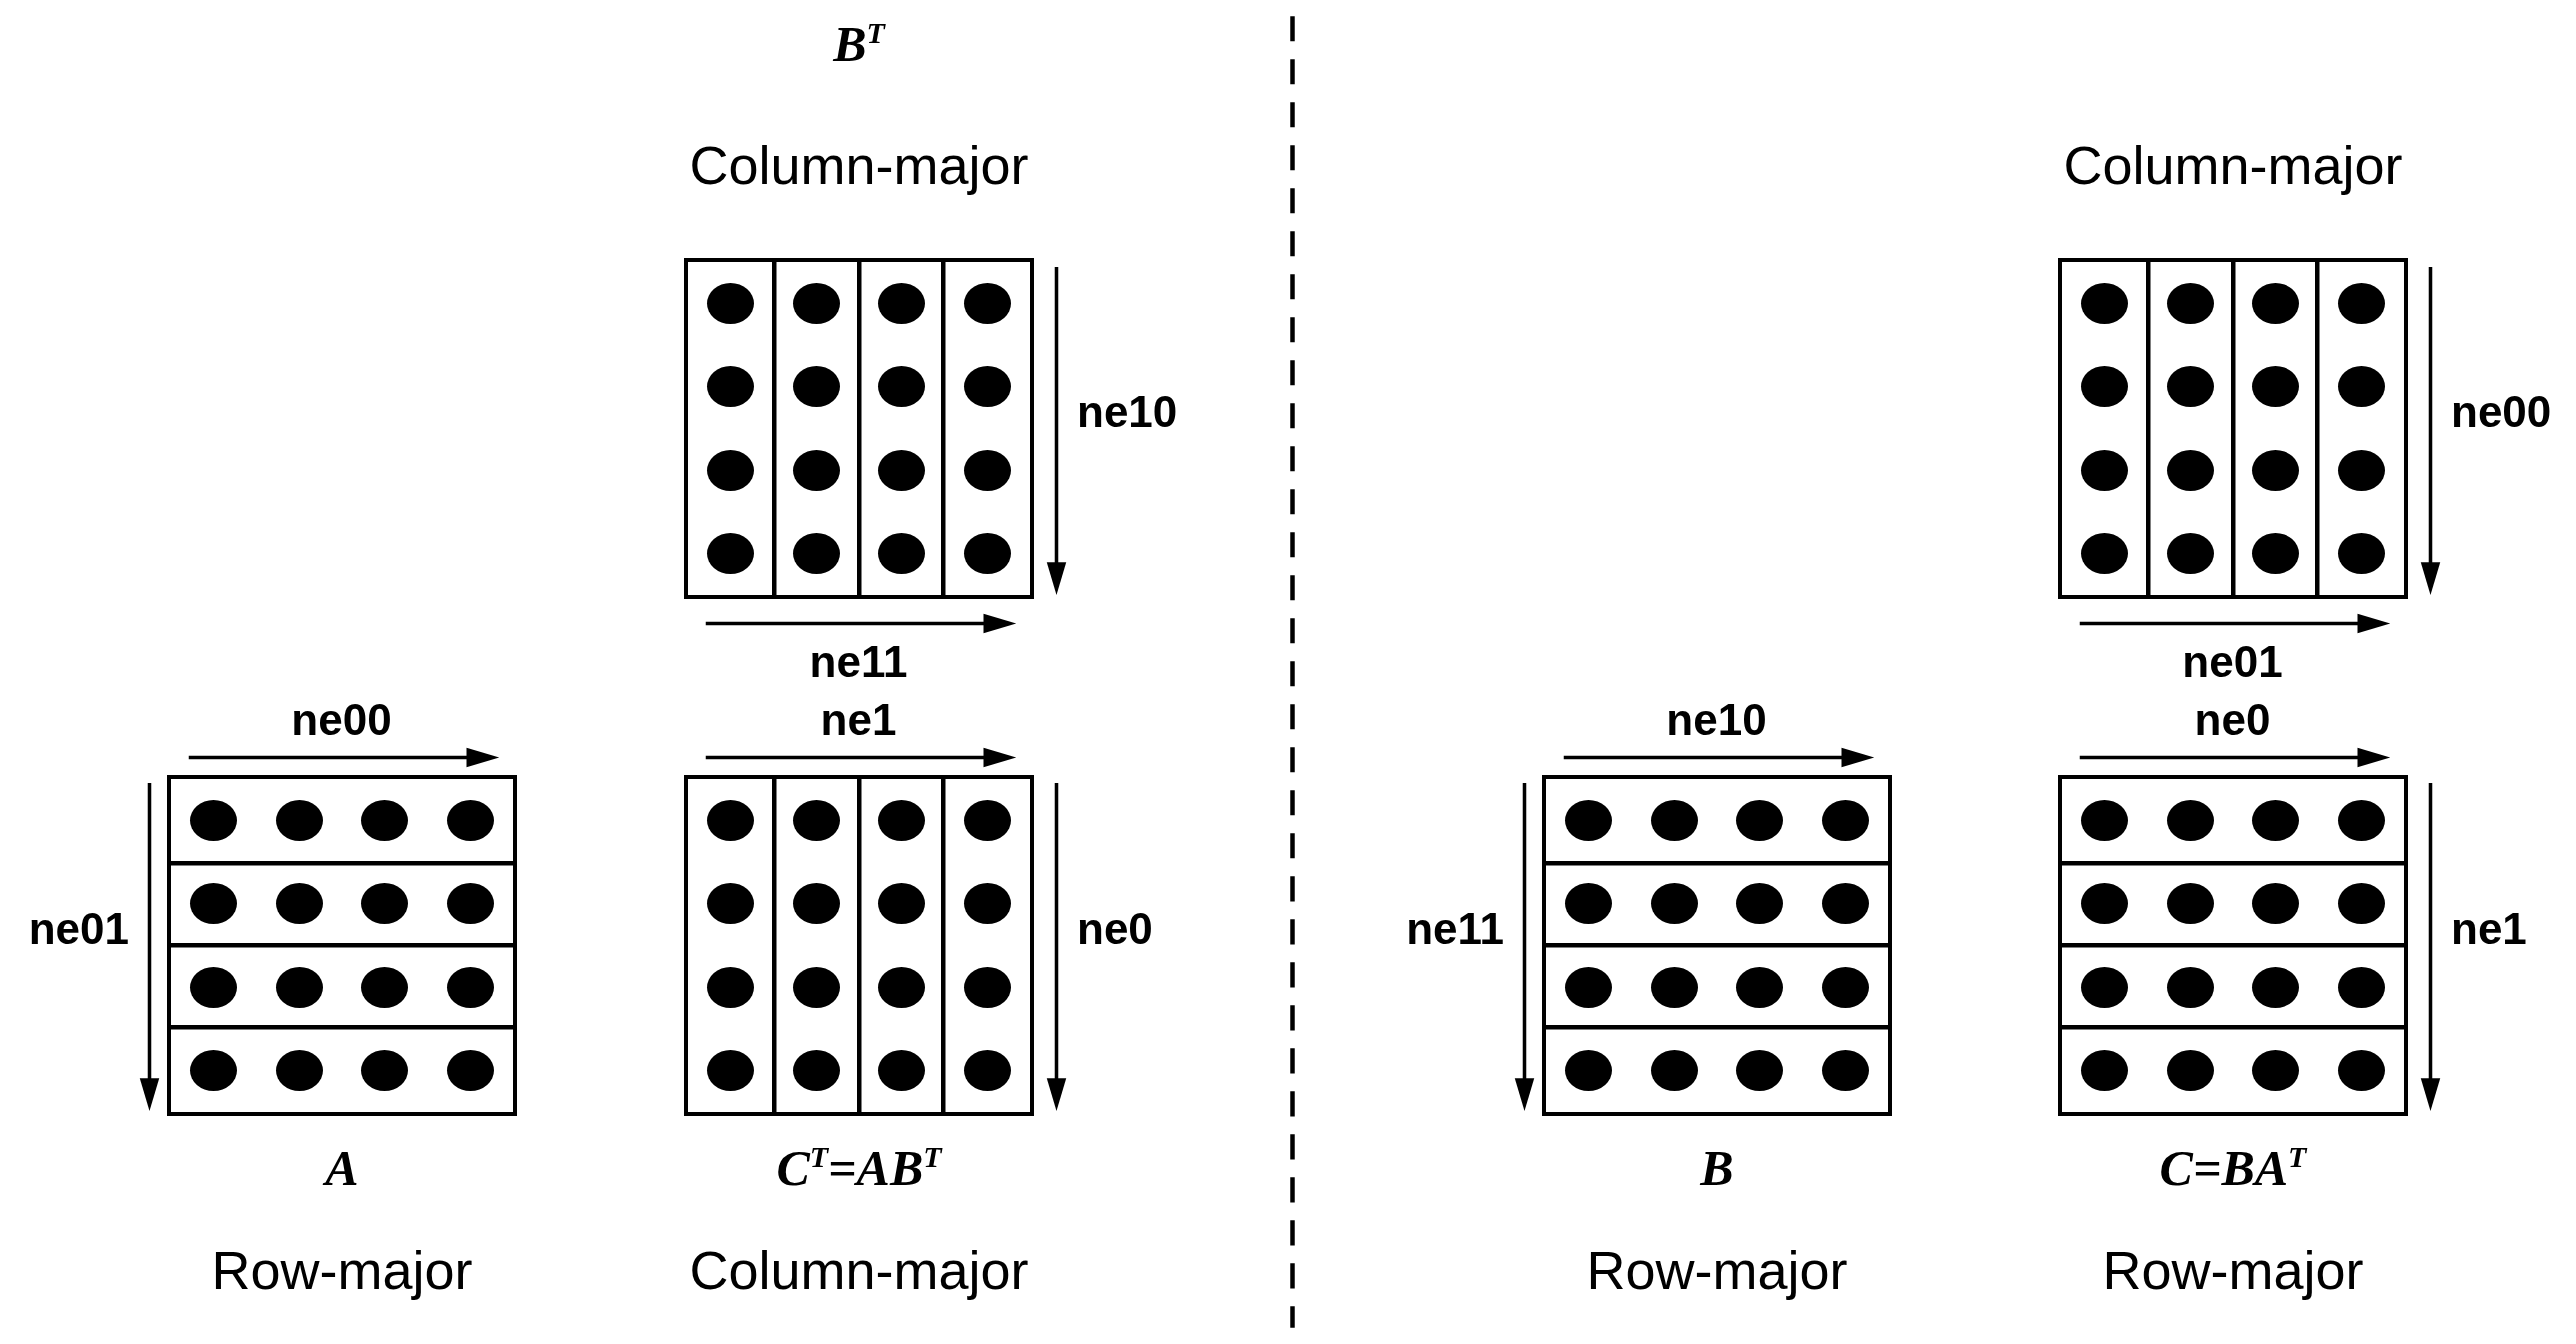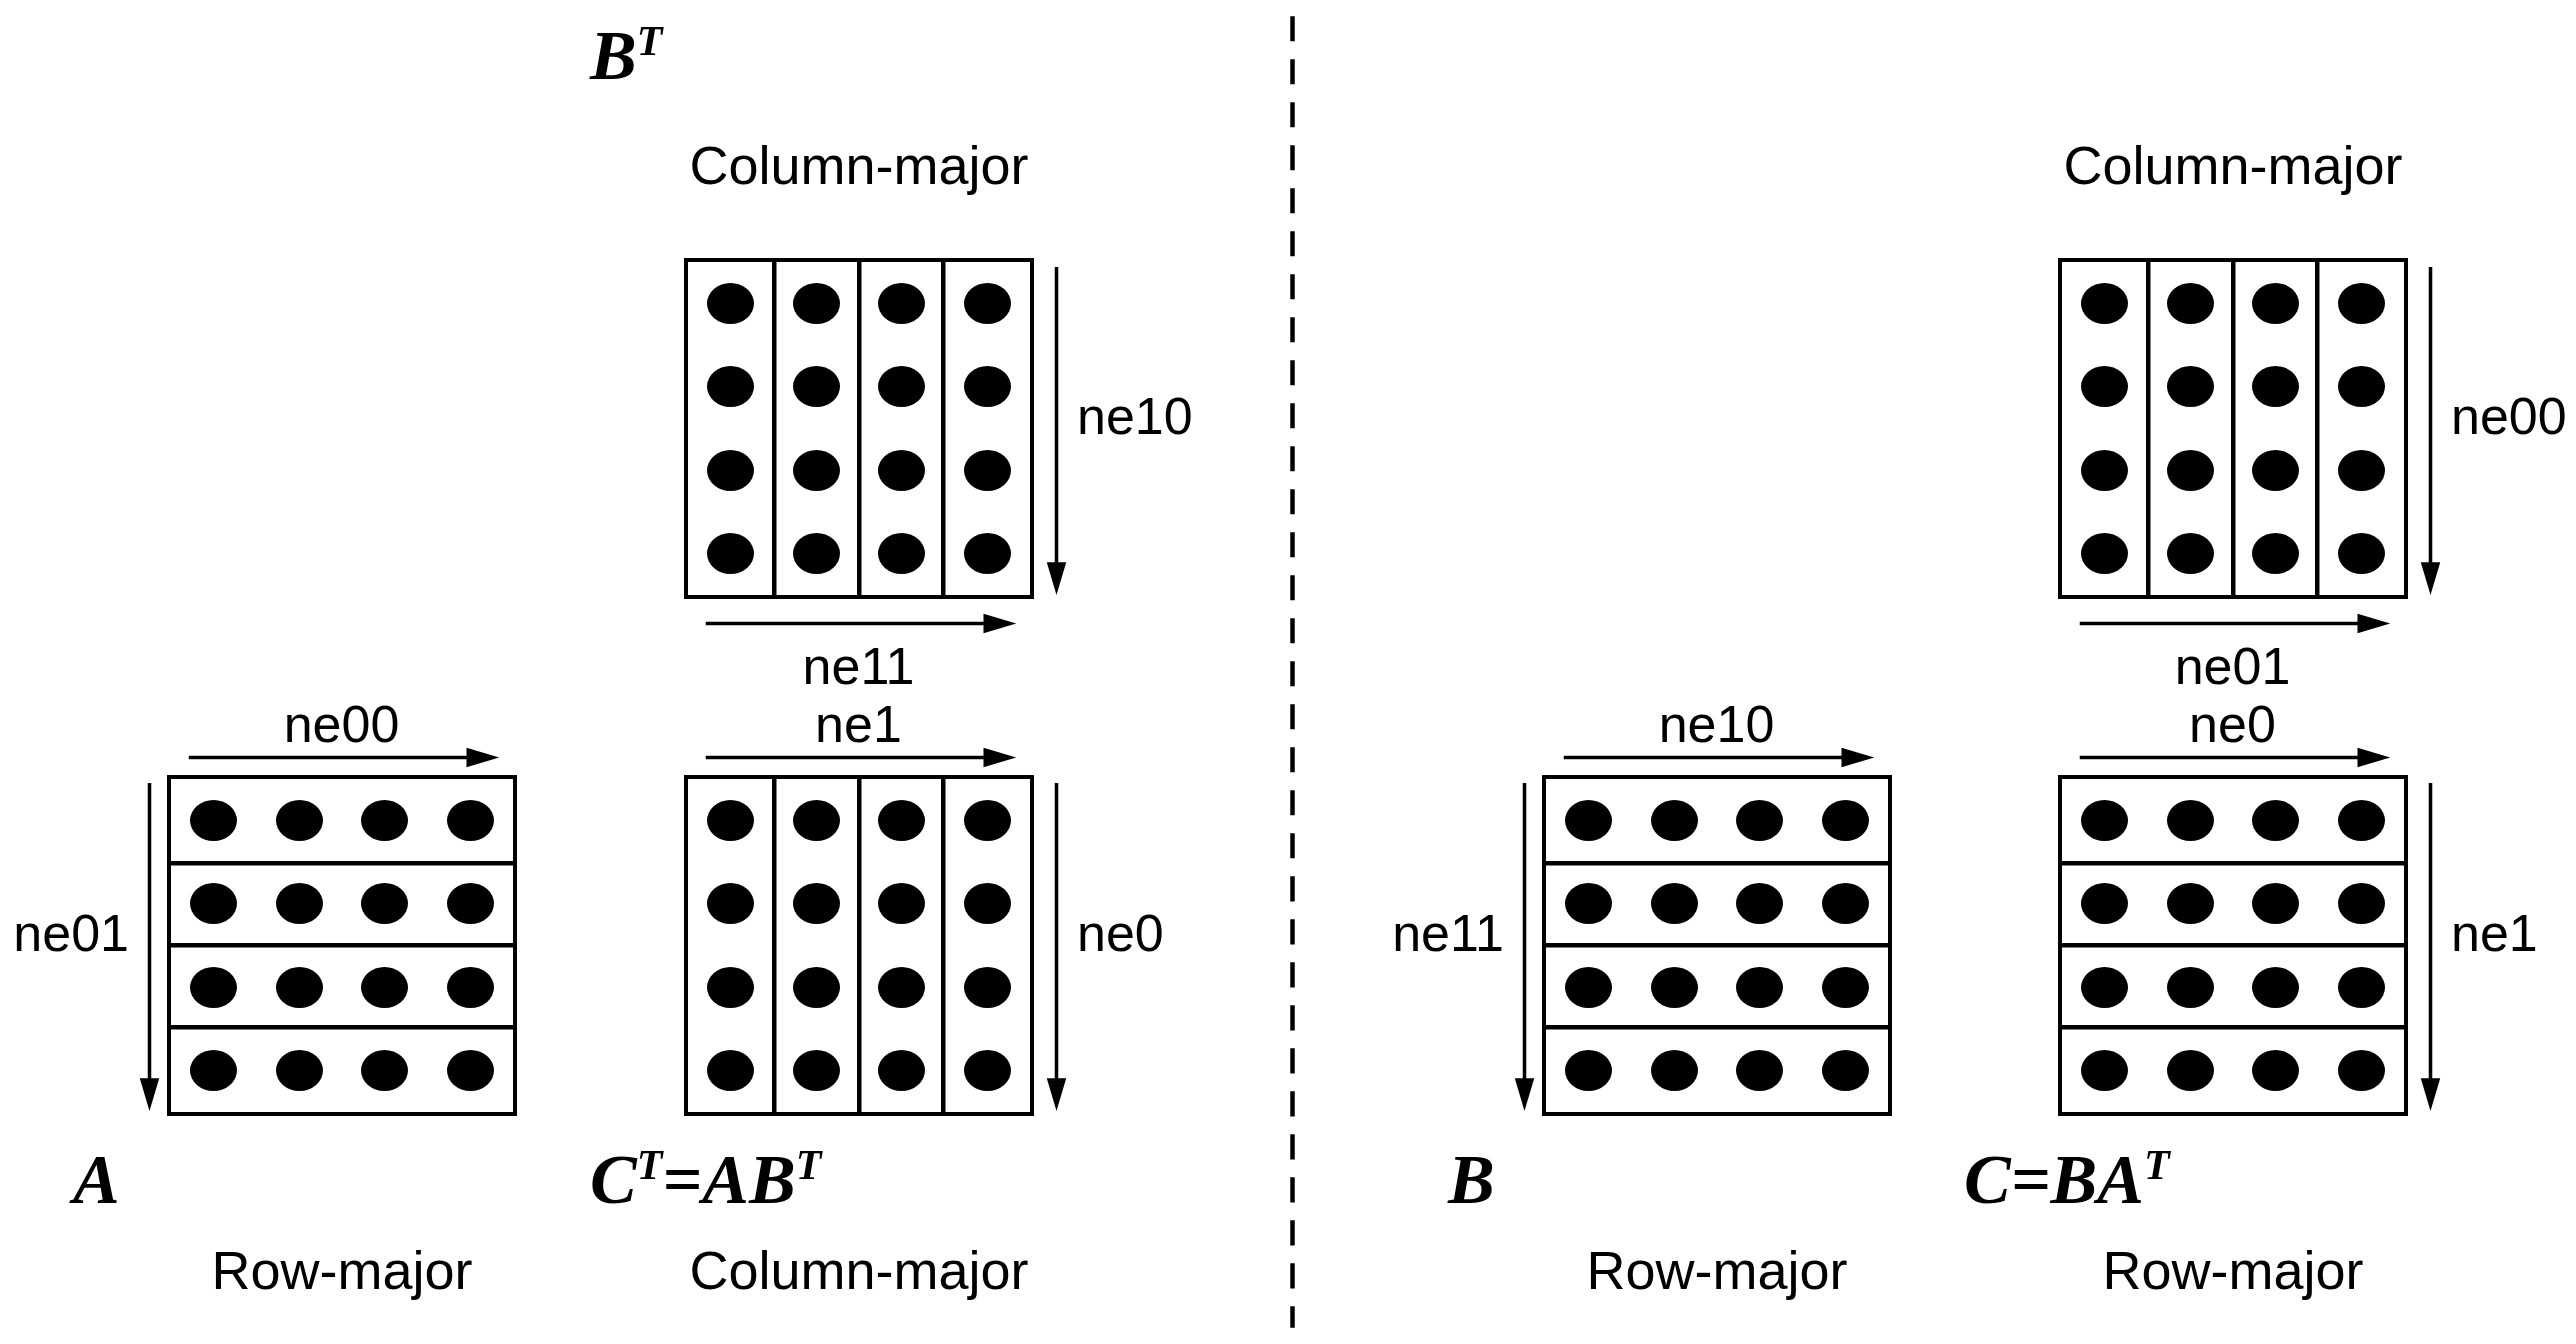--- a/index.html
+++ b/index.html
@@ -37,32 +37,32 @@
     position: absolute; inset: 0;
     display: grid;
     grid-template-columns: repeat(4, 1fr);
     grid-template-rows: repeat(4, 1fr);
     place-items: center;
   }
   .dot { width: 47px; height: 41px; background: #000; border-radius: 50%; display: block; }
 
   
   .mathlabel {
-    position: absolute; width: 538px; 
+    position: absolute; width: 538px; text-align: center;
     font-family: "Liberation Serif", serif;
     font-style: italic; font-weight: bold;
-    font-size: 70px; line-height: 1.15;
+    font-size: 50px; line-height: 1.15;
   }
   .mathlabel sup { font-size: 0.60em; }
   .caption {
     position: absolute; width: 538px; text-align: center;
     font-size: 54px; line-height: 1.1; font-weight: 400;
   }
   .dim {
-    position: absolute; font-weight: normal; font-size: 52px; line-height: 1.1;
+    position: absolute; font-weight: bold; font-size: 44px; line-height: 1.1;
   }
   .dim.center { width: 179px; text-align: center; }
   .dim.leftalign { width: 179px; text-align: left; }
   .dim.rightalign { width: 129px; text-align: right; }
 
   svg.arrow, svg.divider { position: absolute; overflow: visible; }
 </style>
 </head>
 <body>
 

